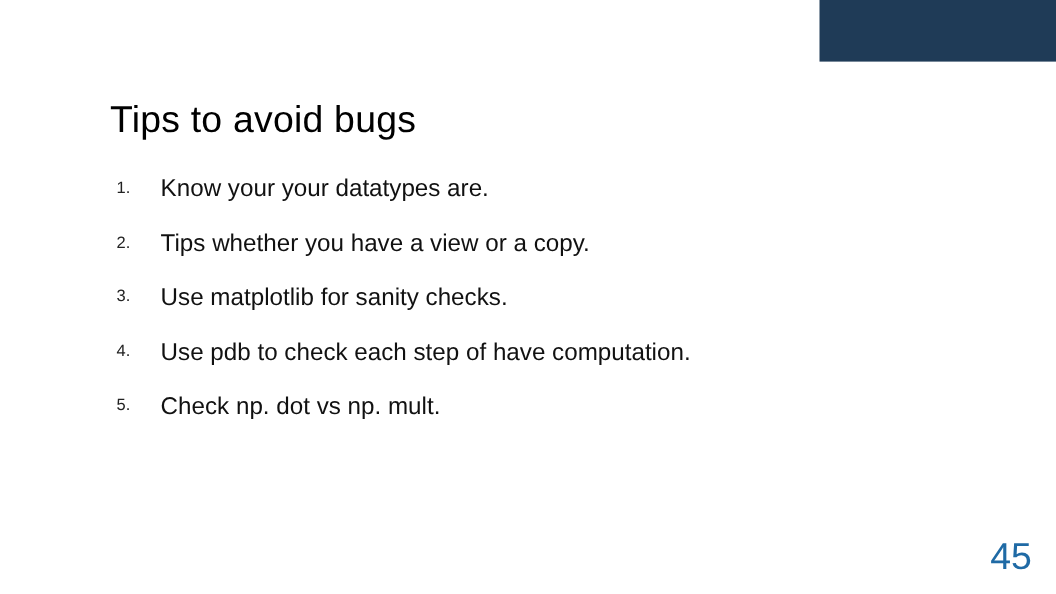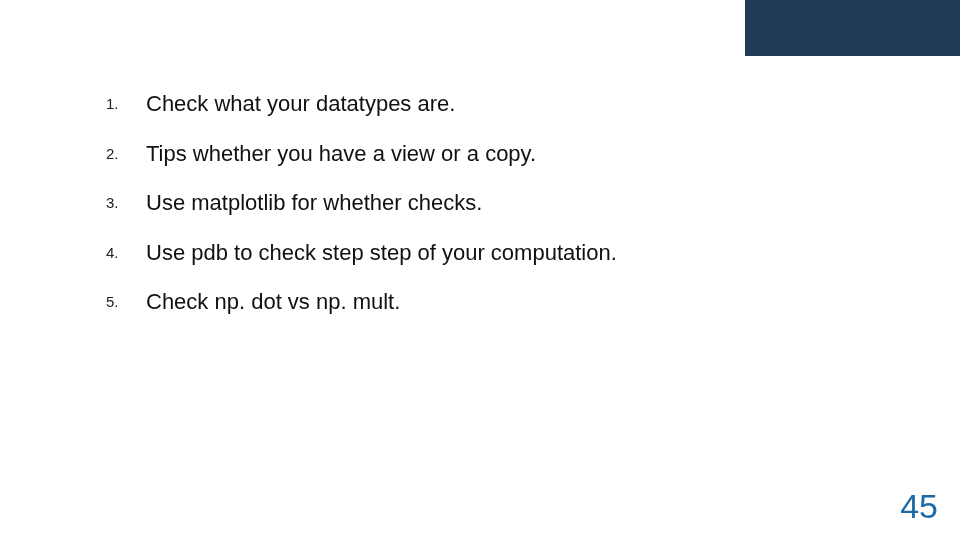--- a/index.html
+++ b/index.html
@@ -59,22 +59,23 @@
     color: #1f6aa5;
     font-weight: 400;
   }
 </style>
 </head>
 <body>
 
 <div class="accent-bar"></div>
 
 <div class="content">
+  <h1 class="title">Tips to avoid bugs</h1>
   <ol class="tips">
-    <li><span>Check what your datatypes are.</span></li>
+    <li><span>Know your your datatypes are.</span></li>
     <li><span>Tips whether you have a view or a copy.</span></li>
-    <li><span>Use matplotlib for whether checks.</span></li>
-    <li><span>Use pdb to check step step of your computation.</span></li>
+    <li><span>Use matplotlib for sanity checks.</span></li>
+    <li><span>Use pdb to check each step of have computation.</span></li>
     <li><span>Check np. dot vs np. mult.</span></li>
   </ol>
 </div>
 
 <div class="page-number">45</div>
 
 </body></html>

